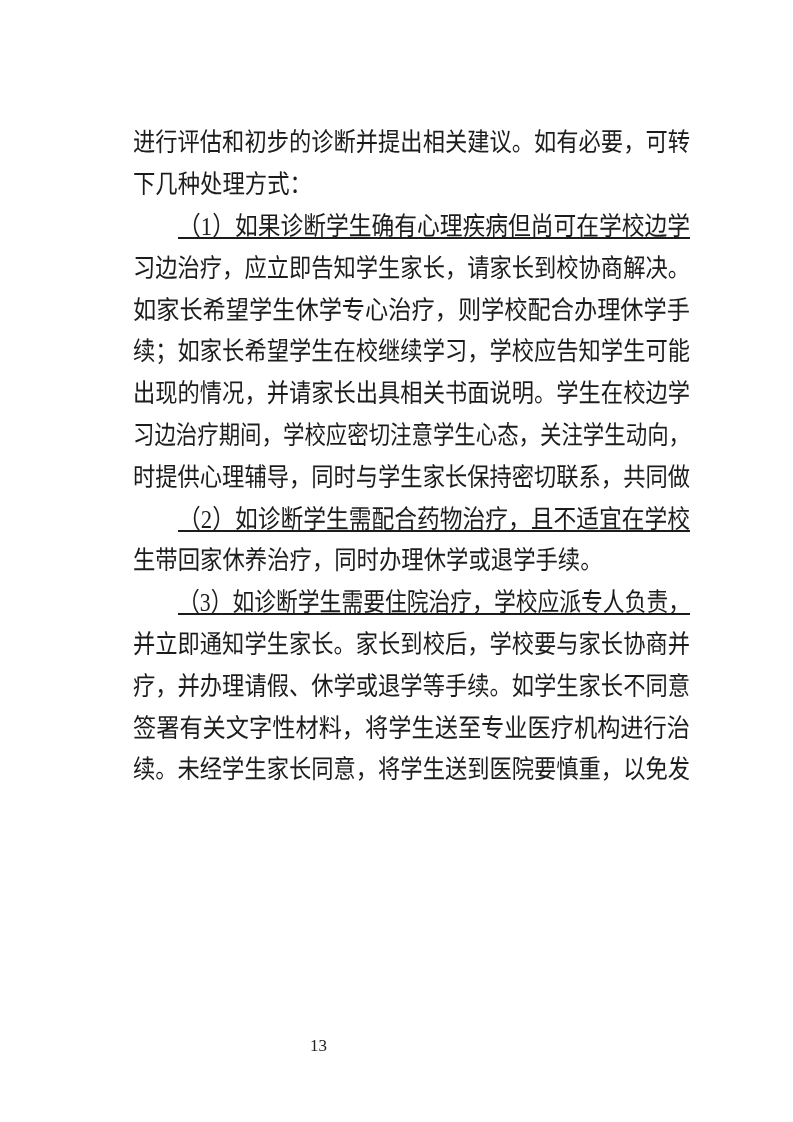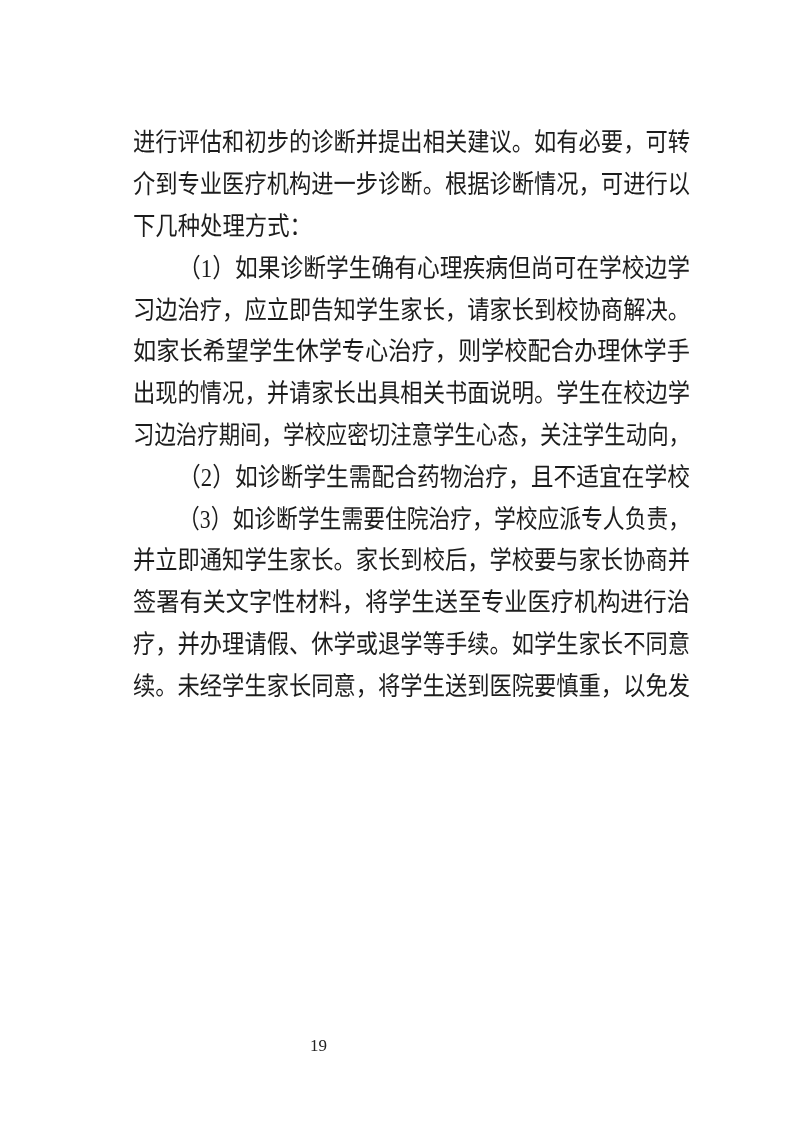--- a/index.html
+++ b/index.html
@@ -26,20 +26,21 @@
     font-size: 26px;
   }
   .line {
     height: 41.8px;
     display: flex;
     align-items: center;
     white-space: nowrap;
   }
   .line.indent {
     padding-left: 45px;
+    text-decoration: underline;
   }
   .line-text {
     display: inline-block;
     white-space: nowrap;
     transform-origin: left center;
   }
   .footer {
     position: absolute;
     left: 0;
     right: 0;
@@ -52,53 +53,59 @@
 </style>
 </head>
 <body>
 
 <div class="page">
   <div class="body-text">
       <div class="line">
         <span class="line-text" style="transform: scaleX(0.856902);">进行评估和初步的诊断并提出相关建议。如有必要，可转</span>
       </div>
       <div class="line">
-        <span class="line-text" style="transform: scaleX(0.856902);">介到专业医疗机构进一步诊断。根据诊断情况，可进行以</span>
-      </div>
-      <div class="line">
         <span class="line-text" style="transform: scaleX(0.860018);">下几种处理方式：</span>
       </div>
       <div class="line indent">
         <span class="line-text" style="transform: scaleX(0.87519);">（1）如果诊断学生确有心理疾病但尚可在学校边学</span>
       </div>
       <div class="line">
         <span class="line-text" style="transform: scaleX(0.856902);">习边治疗，应立即告知学生家长，请家长到校协商解决。</span>
       </div>
       <div class="line">
         <span class="line-text" style="transform: scaleX(0.892606);">如家长希望学生休学专心治疗，则学校配合办理休学手</span>
       </div>
       <div class="line">
+        <span class="line-text" style="transform: scaleX(0.856902);">续；如家长希望学生在校继续学习，学校应告知学生可能</span>
+      </div>
+      <div class="line">
         <span class="line-text" style="transform: scaleX(0.856902);">出现的情况，并请家长出具相关书面说明。学生在校边学</span>
       </div>
       <div class="line">
         <span class="line-text" style="transform: scaleX(0.823945);">习边治疗期间，学校应密切注意学生心态，关注学生动向，</span>
       </div>
+      <div class="line">
+        <span class="line-text" style="transform: scaleX(0.856902);">时提供心理辅导，同时与学生家长保持密切联系，共同做</span>
+      </div>
       <div class="line indent">
         <span class="line-text" style="transform: scaleX(0.87519);">（2）如诊断学生需配合药物治疗，且不适宜在学校</span>
+      </div>
+      <div class="line">
+        <span class="line-text" style="transform: scaleX(0.860018);">生带回家休养治疗，同时办理休学或退学手续。</span>
       </div>
       <div class="line indent">
         <span class="line-text" style="transform: scaleX(0.837949);">（3）如诊断学生需要住院治疗，学校应派专人负责，</span>
       </div>
       <div class="line">
         <span class="line-text" style="transform: scaleX(0.856902);">并立即通知学生家长。家长到校后，学校要与家长协商并</span>
       </div>
       <div class="line">
-        <span class="line-text" style="transform: scaleX(0.892606);">签署有关文字性材料，将学生送至专业医疗机构进行治</span>
+        <span class="line-text" style="transform: scaleX(0.856902);">疗，并办理请假、休学或退学等手续。如学生家长不同意</span>
       </div>
       <div class="line">
-        <span class="line-text" style="transform: scaleX(0.856902);">疗，并办理请假、休学或退学等手续。如学生家长不同意</span>
+        <span class="line-text" style="transform: scaleX(0.892606);">签署有关文字性材料，将学生送至专业医疗机构进行治</span>
       </div>
       <div class="line">
         <span class="line-text" style="transform: scaleX(0.856902);">续。未经学生家长同意，将学生送到医院要慎重，以免发</span>
       </div>
     </div>
-  <div class="footer">19</div>
+  <div class="footer">13</div>
 </div>
 
 </body></html>

